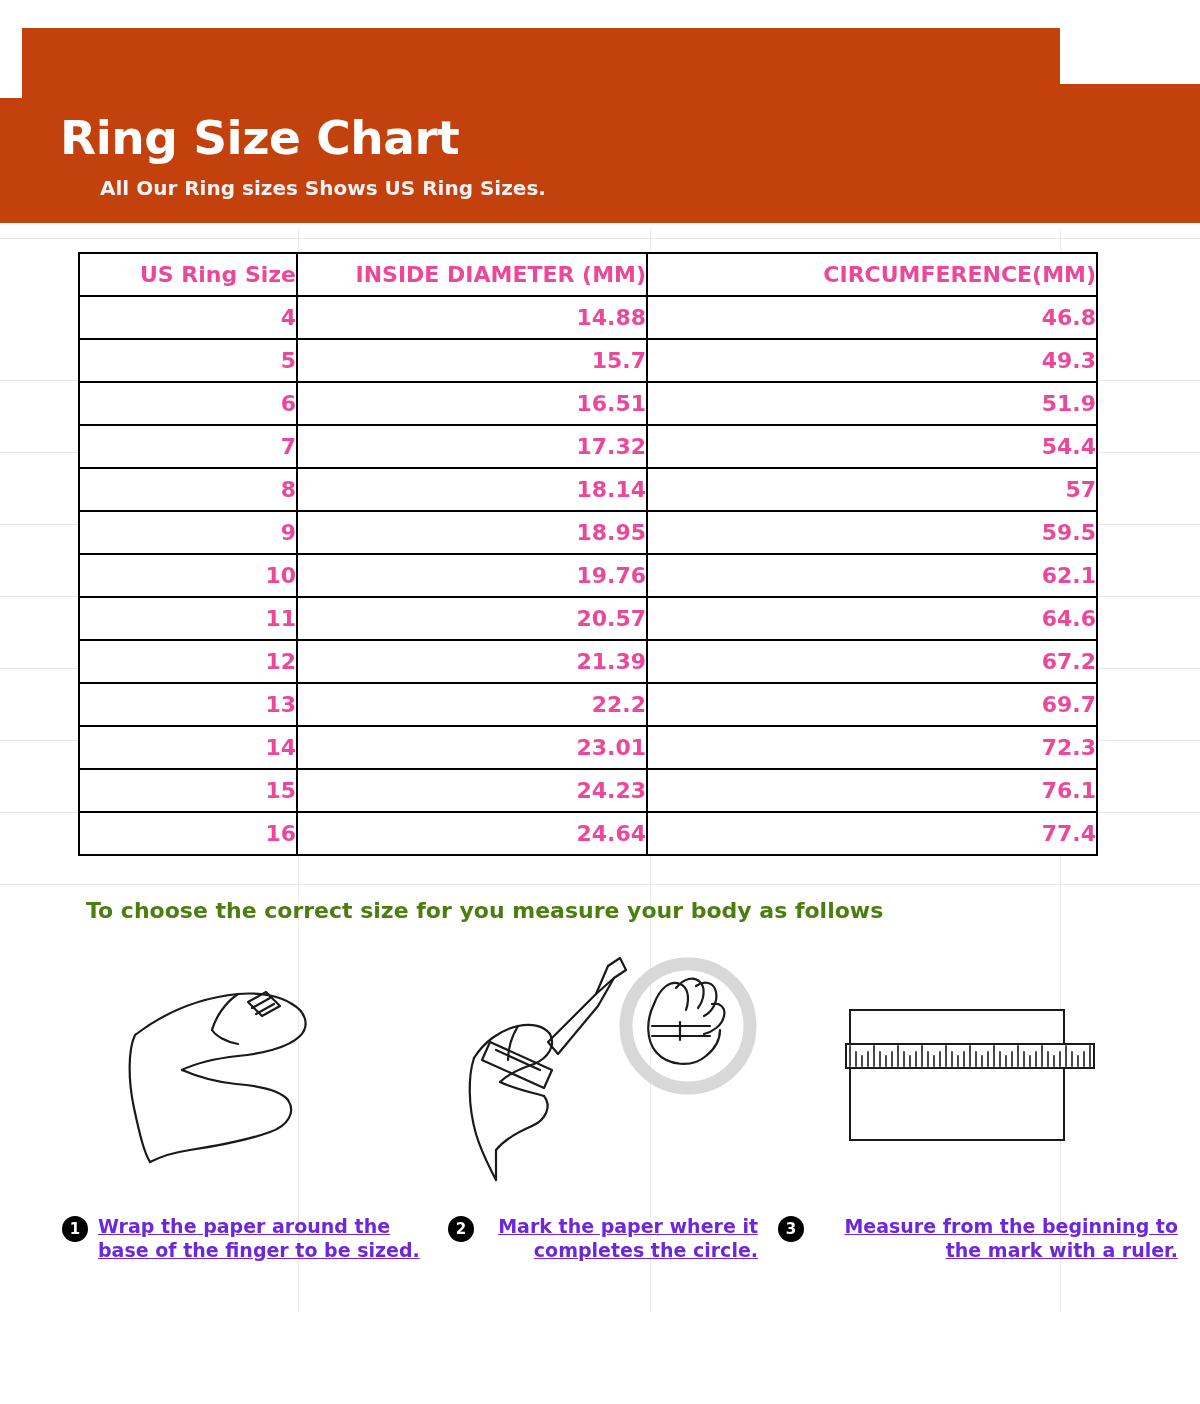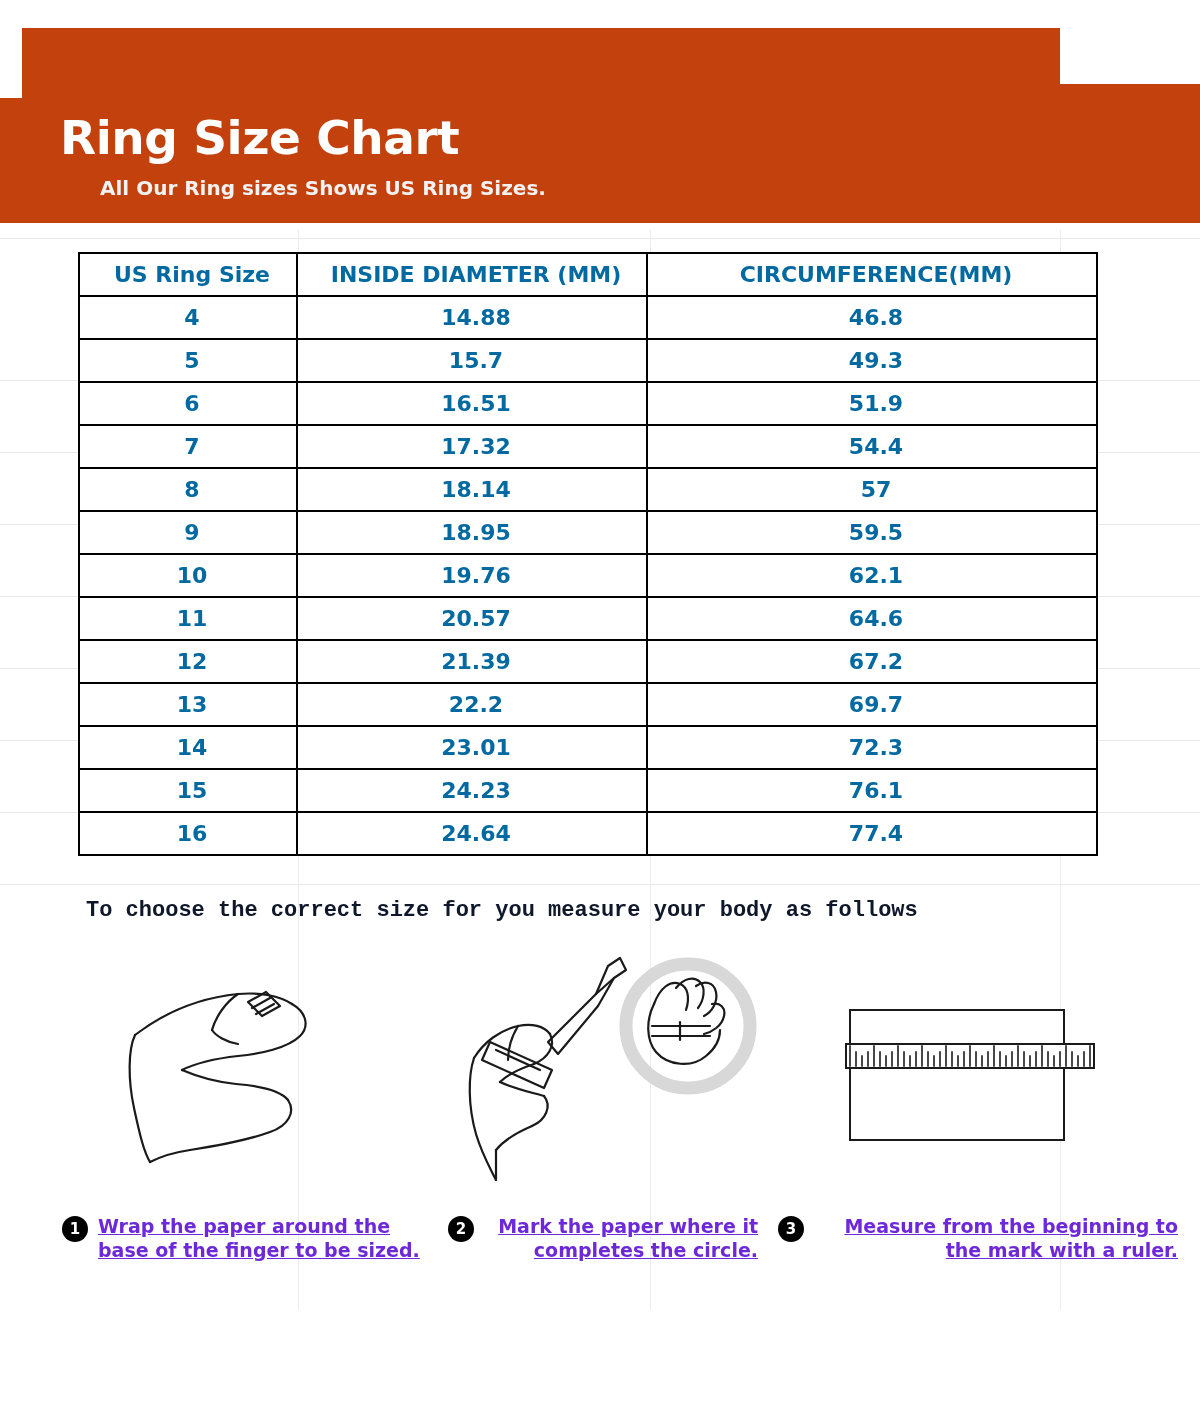--- a/index.html
+++ b/index.html
@@ -81,42 +81,41 @@
   table.size-table {
     border-collapse: collapse;
     width: 988px;
     table-layout: fixed;
   }
   table.size-table th,
   table.size-table td {
     border: 2px solid #000000;
     font-size: 22px;
     font-weight: bold;
-    color: #0369a1;
-    text-align: center;
+    color: #ec4899;
+    text-align: right;
     padding: 3px 0 4px 8px;
     height: 34px;
     background: #ffffff;
   }
   table.size-table th {
     font-size: 22px;
   }
   .col-a { width: 208px; }
   .col-b { width: 340px; }
   .col-c { width: 440px; margin-left: 43px; }
 
   
   .instr-line {
     position: absolute;
     left: 86px;
     top: 898px;
     font-size: 22px;
     font-weight: bold;
-    color: #0f172a;
-    font-family: Liberation Mono, monospace;
+    color: #4d7c0f;
   }
 
   
   .illus {
     position: absolute;
   }
   #illus-hand   { left: 120px; top: 950px; }
   #illus-mark   { left: 448px; top: 950px; }
   #illus-ruler  { left: 840px; top: 1000px; }
 

